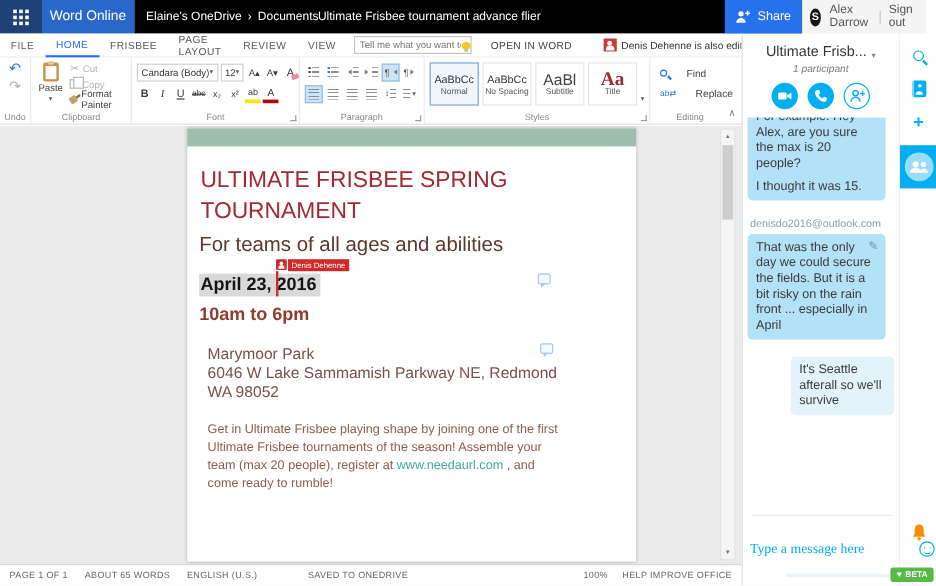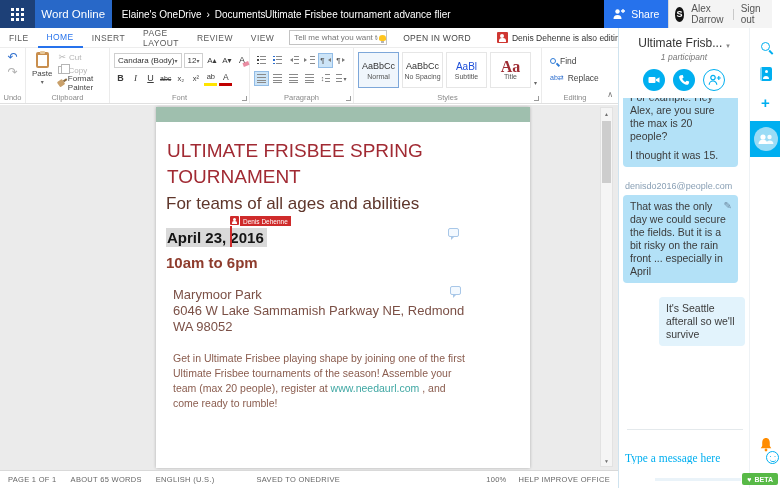--- a/index.html
+++ b/index.html
@@ -95,26 +95,26 @@
   .arr-l{width:0;height:0;border:2.5px solid transparent;border-right:3.5px solid #7a7a7a}
   .arr-r{width:0;height:0;border:2.5px solid transparent;border-left:3.5px solid #7a7a7a}
   .pilc{font-size:8px;color:#555}
   .al{display:inline-block;width:9px;height:9px;background:repeating-linear-gradient(#8a8a8a 0 1px,transparent 1px 2.8px)}
   .ud{font-size:7px;color:#555}
   .g-styles{width:188px}
   .style-strip{display:flex;gap:3px;align-items:stretch;height:37px;padding-top:1px}
   .chip{width:42px;border:1px solid #e6e6e6;background:#fff;display:flex;flex-direction:column;align-items:center;justify-content:center;cursor:pointer}
   .chip.sel{border:1px solid #7da7d9;background:#f0f6fc}
   .chip .sample{font-size:9px;color:#333;line-height:11px}
-  .chip .sample.s-sub{font-size:10px;color:#1d4ed8}
+  .chip .sample.s-sub{font-size:13px;color:#404040}
   .chip .sample.s-title{font-size:16px;font-weight:bold;color:#9e2b32;font-family:"Liberation Serif",serif}
   .chip .cname{font-size:7px;color:#555;margin-top:1px}
   .more-caret{align-self:flex-end;font-size:6px;color:#666;cursor:pointer;margin-bottom:2px}
   .g-edit{width:66px;border-right:none}
-  .edit-item{display:flex;align-items:center;gap:4px;height:15px;font-size:8.5px;color:#444;cursor:pointer;margin:2px 0 0 4px}
+  .edit-item{display:flex;align-items:center;gap:16px;height:15px;font-size:8.5px;color:#444;cursor:pointer;margin:2px 0 0 4px}
   .magnifier{display:inline-block;width:6px;height:6px;border:1.5px solid #2e7bd6;border-radius:50%;position:relative;flex:0 0 auto}
   .magnifier::after{content:"";position:absolute;width:1.5px;height:4px;background:#2e7bd6;left:5.5px;top:4.5px;transform:rotate(-45deg)}
   .repl-ic{font-size:7px;color:#2f6fce;display:flex;align-items:center}
   .collapse-ribbon{position:absolute;right:5px;bottom:4px;font-size:8px;color:#777;cursor:pointer}
 
   
   .canvas{position:absolute;left:0;top:105px;width:618px;height:365px;background:#ebebeb;overflow:hidden}
   .page{position:absolute;left:156px;top:2px;width:374px;height:361px;background:#fff;box-shadow:0 0 3px rgba(0,0,0,.25)}
   .band{height:15px;background:#9fbfae}
   .doc-content{padding:0 14px 0 10px;position:relative}
@@ -223,21 +223,21 @@
       <span class="skype-badge">S</span>
       <span class="acct-name">Alex Darrow</span>
       <span class="acct-sep"></span>
       <span class="signout">Sign out</span>
     </div>
   </header>
 
   <nav class="tabrow">
     <span class="tab">FILE</span>
     <span class="tab active">HOME</span>
-    <span class="tab">INSERT</span>
+    <span class="tab">FRISBEE</span>
     <span class="tab">PAGE LAYOUT</span>
     <span class="tab">REVIEW</span>
     <span class="tab">VIEW</span>
     <div class="tellme">
       <input placeholder="Tell me what you want to do" style="">
       <span class="bulb"></span>
     </div>
     <span class="vsep"></span>
     <span class="openword">OPEN IN WORD</span>
     <div class="coauthor">
@@ -473,21 +473,21 @@
                 <path d="M10.8 2 V6 M8.8 4 H12.8" stroke="#00aff0" stroke-width="1.2"></path>
               </svg>
           </span>
         </div>
       </div>
       <div class="messages">
         <div class="bubble received m1">
           <p>For example:  Hey Alex, are you sure the max is 20 people?</p>
           <p>I thought it was 15.</p>
         </div>
-        <div class="sender-email">denisdo2016@people.com</div>
+        <div class="sender-email">denisdo2016@outlook.com</div>
         <div class="bubble received m3">
           <span class="edit-pencil">✎</span>
           <p>That was the only day we could secure the fields.  But it is a bit risky on the rain front ... especially in April</p>
         </div>
         <div class="bubble sent">
           <p>It's Seattle afterall so we'll survive</p>
 
         </div>
       </div>
       <div class="chat-divider"></div>

